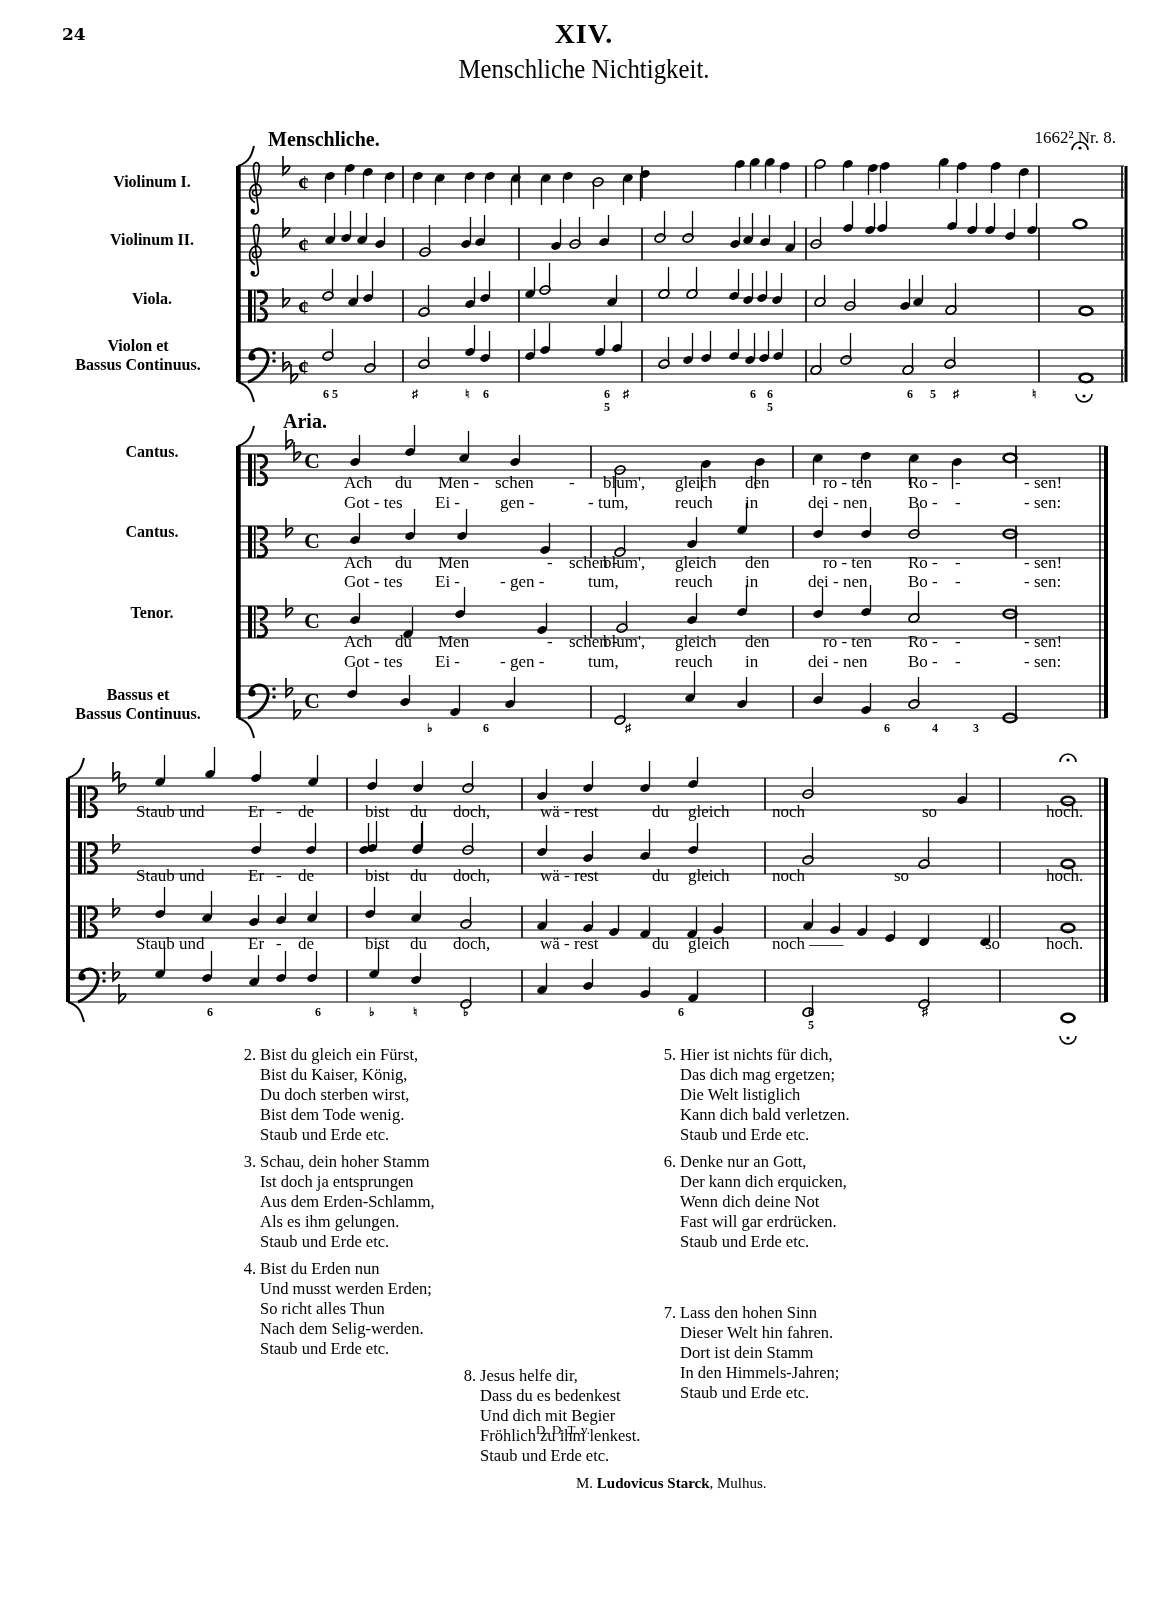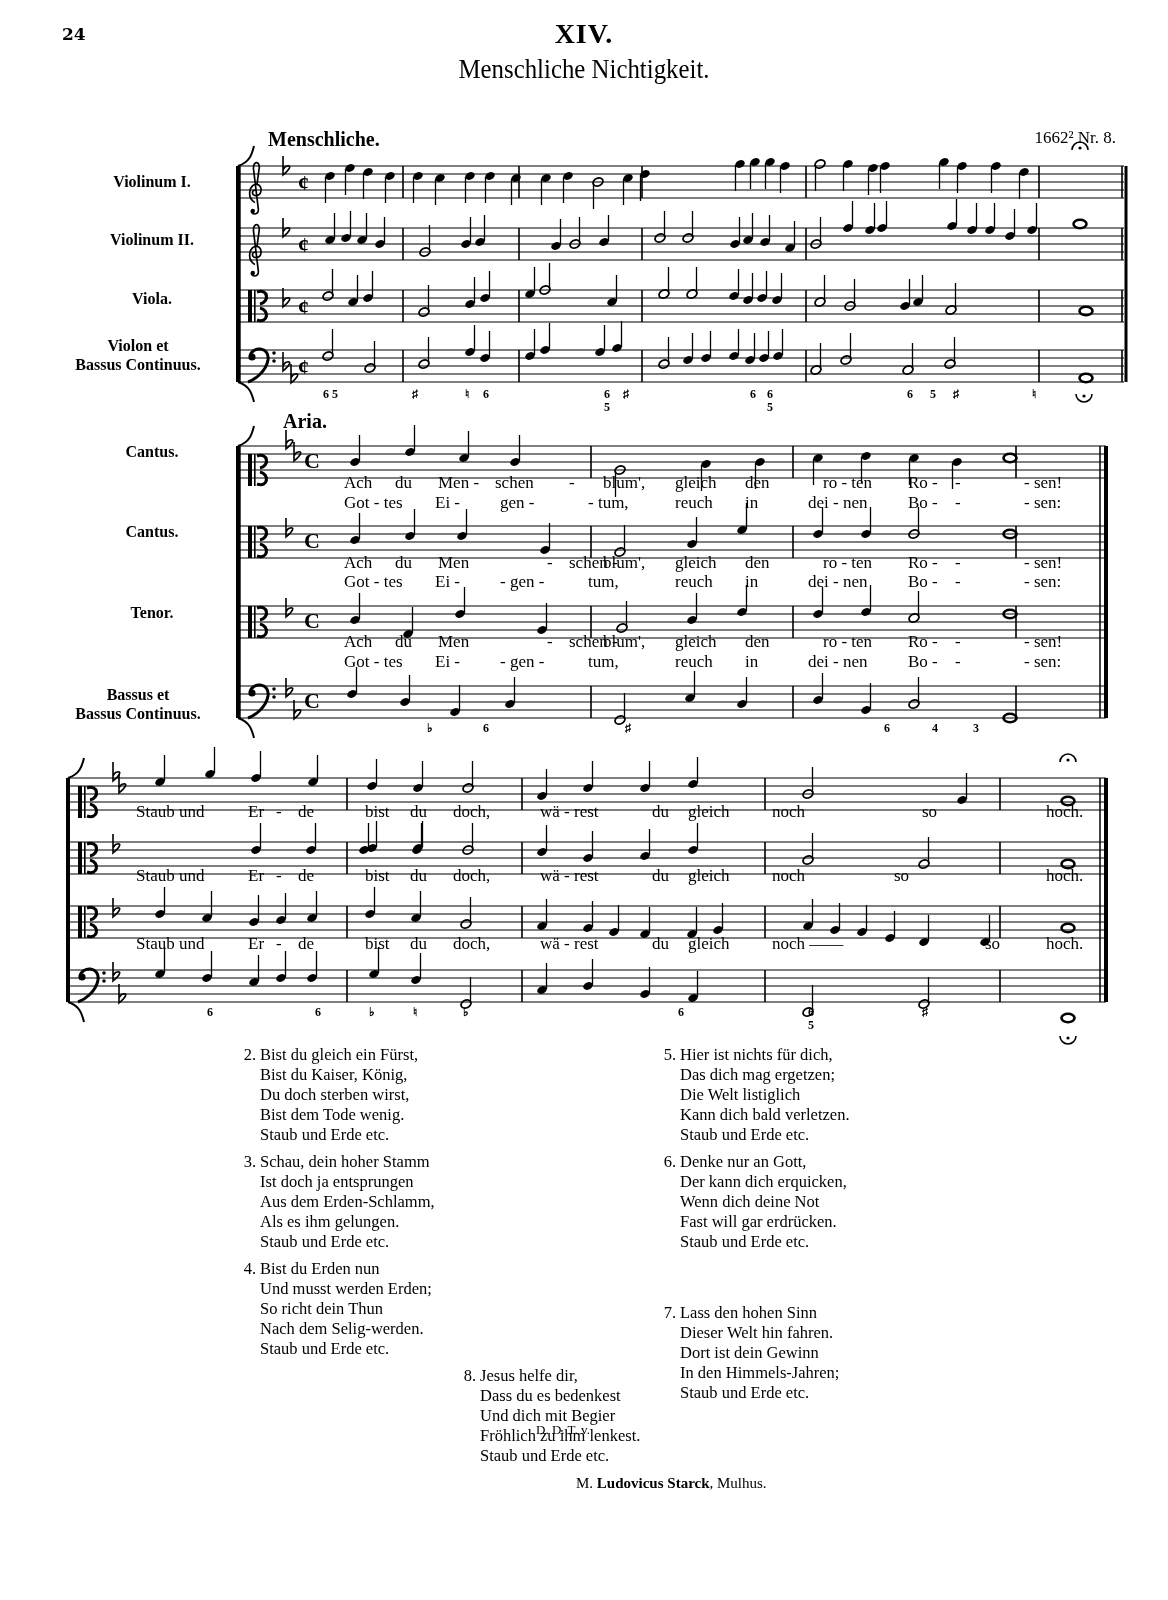--- a/index.html
+++ b/index.html
@@ -791,39 +791,39 @@
 <span class="line">Staub und Erde etc.</span>
 </div>
 <div class="verse" style="left:234px;top:1152px;"><span class="num">3.</span>Schau, dein hoher Stamm
 <span class="line">Ist doch ja entsprungen</span>
 <span class="line">Aus dem Erden-Schlamm,</span>
 <span class="line">Als es ihm gelungen.</span>
 <span class="line">Staub und Erde etc.</span>
 </div>
 <div class="verse" style="left:234px;top:1259px;"><span class="num">4.</span>Bist du Erden nun
 <span class="line">Und musst werden Erden;</span>
-<span class="line">So richt dein Thun</span>
+<span class="line">So richt alles Thun</span>
 <span class="line">Nach dem Selig-werden.</span>
 <span class="line">Staub und Erde etc.</span>
 </div>
 <div class="verse" style="left:654px;top:1045px;"><span class="num">5.</span>Hier ist nichts für dich,
 <span class="line">Das dich mag ergetzen;</span>
 <span class="line">Die Welt listiglich</span>
 <span class="line">Kann dich bald verletzen.</span>
 <span class="line">Staub und Erde etc.</span>
 </div>
 <div class="verse" style="left:654px;top:1152px;"><span class="num">6.</span>Denke nur an Gott,
 <span class="line">Der kann dich erquicken,</span>
 <span class="line">Wenn dich deine Not</span>
 <span class="line">Fast will gar erdrücken.</span>
 <span class="line">Staub und Erde etc.</span>
 </div>
 <div class="verse" style="left:654px;top:1259px;margin-top:44px;"><span class="num">7.</span>Lass den hohen Sinn
 <span class="line">Dieser Welt hin fahren.</span>
-<span class="line">Dort ist dein Gewinn</span>
+<span class="line">Dort ist dein Stamm</span>
 <span class="line">In den Himmels-Jahren;</span>
 <span class="line">Staub und Erde etc.</span>
 </div>
 <div class="verse" style="left:454px;top:1366px;"><span class="num">8.</span>Jesus helfe dir,
 <span class="line">Dass du es bedenkest</span>
 <span class="line">Und dich mit Begier</span>
 <span class="line">Fröhlich zu ihm lenkest.</span>
 <span class="line">Staub und Erde etc.</span>
 </div>
 

